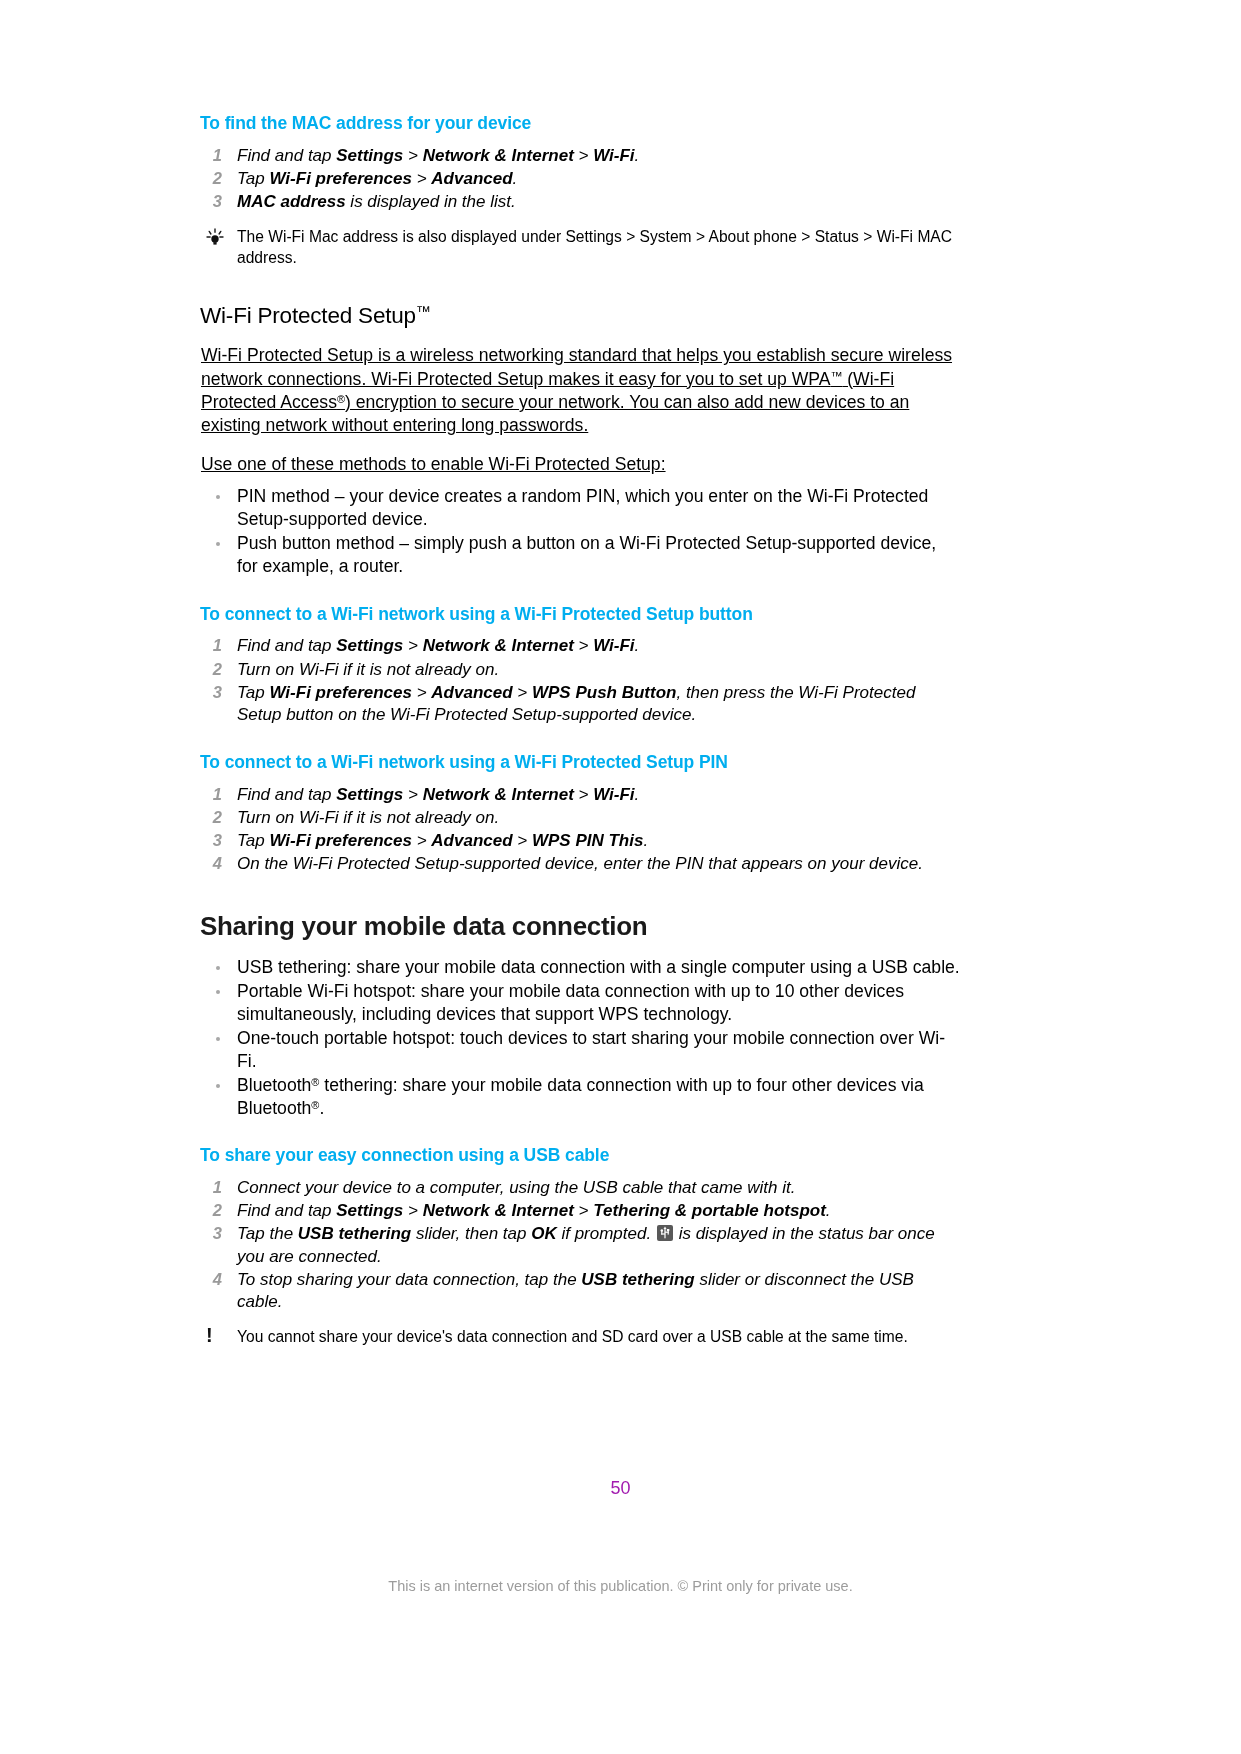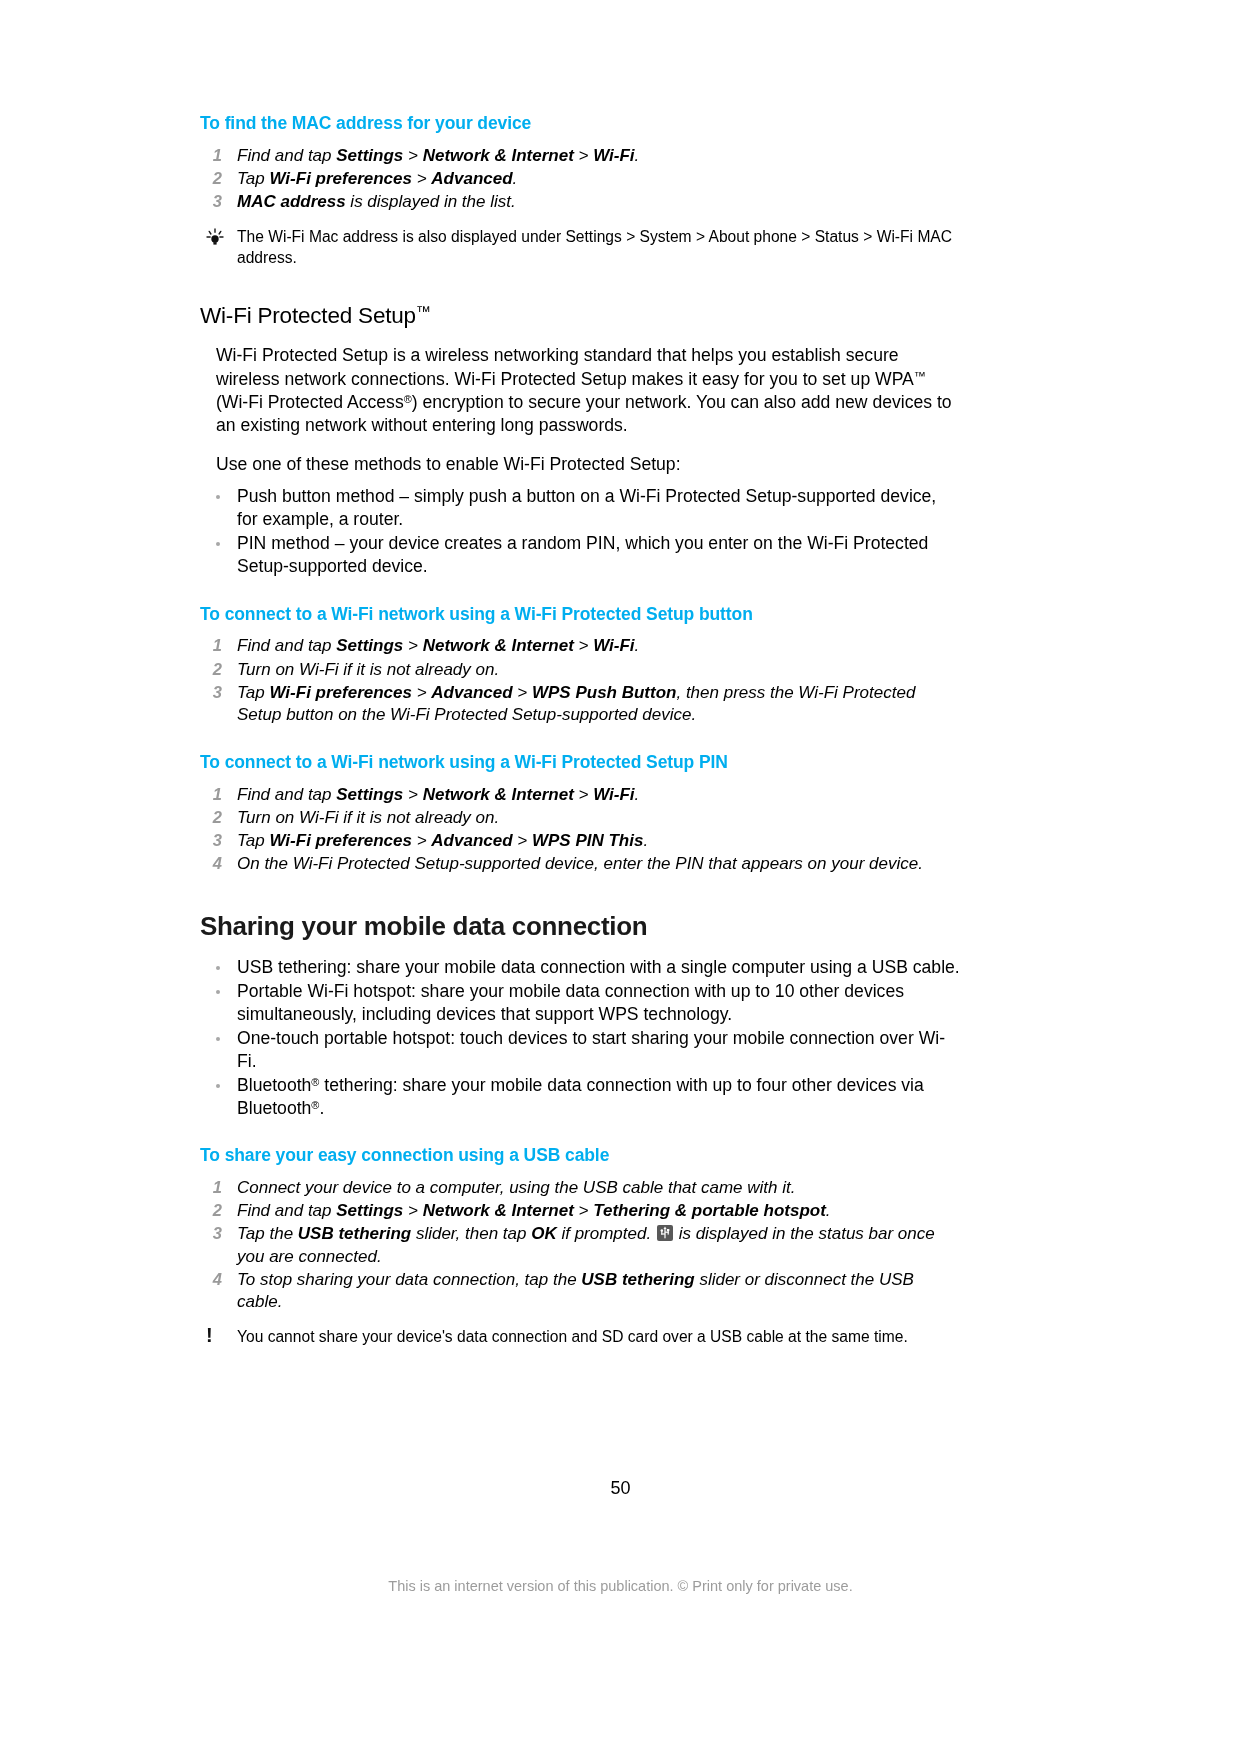--- a/index.html
+++ b/index.html
@@ -54,22 +54,23 @@
     font-size: 22.5px;
     line-height: 1.25;
     margin: 0 0 14px 0;
     letter-spacing: -0.2px;
   }
 
   
   p.body {
     font-size: 17.6px;
     line-height: 1.33;
-    margin: 0 0 15px 16px;
+    margin: 0 0 15px 1px;
     color: #000;
+    text-decoration: underline;
   }
   p.body.tight { margin-bottom: 9px; }
 
   
   ol.steps {
     list-style: none;
     margin: 0 0 0 0;
     padding: 0;
     counter-reset: stepc;
   }
@@ -166,21 +167,21 @@
   
   .gap-lg { height: 34px; }
   .gap-md { height: 24px; }
 
   
   .page-number {
     position: absolute;
     left: 0; right: 0;
     top: 1462px;
     text-align: center;
-    color: #000000;
+    color: #a21caf;
     font-size: 18px;
     font-weight: normal;
   }
   .footer-note {
     position: absolute;
     left: 0; right: 0;
     top: 1534px;
     text-align: center;
     color: #9c9c9c;
     font-size: 14.5px;
@@ -220,22 +221,22 @@
 
     <div class="gap-lg"></div>
 
     <h2 class="h2-black"><span>Wi-Fi Protected Setup</span><span class="tm">™</span></h2>
 
     <p class="body"><span>Wi-Fi Protected Setup is a wireless networking standard that helps you establish secure wireless network connections. Wi-Fi Protected Setup makes it easy for you to set up WPA</span><span class="tm">™</span><span> (Wi-Fi Protected Access</span><span class="sup">®</span><span>) encryption to secure your network. You can also add new devices to an existing network without entering long passwords.</span></p>
 
     <p class="body tight">Use one of these methods to enable Wi-Fi Protected Setup:</p>
 
     <ul class="bullets">
+      <li>PIN method – your device creates a random PIN, which you enter on the Wi-Fi Protected Setup-supported device.</li>
       <li>Push button method – simply push a button on a Wi-Fi Protected Setup-supported device, for example, a router.</li>
-      <li>PIN method – your device creates a random PIN, which you enter on the Wi-Fi Protected Setup-supported device.</li>
     </ul>
 
     <div class="gap-md"></div>
 
     <h3 class="h-blue">To connect to a Wi-Fi network using a Wi-Fi Protected Setup button</h3>
 
     <ol class="steps">
       <li><span>Find and tap </span><b>Settings</b><span> &gt; </span><b>Network &amp; Internet</b><span> &gt; </span><b>Wi-Fi</b><span>.</span></li>
       <li><span>Turn on Wi-Fi if it is not already on.</span></li>
       <li><span>Tap </span><b>Wi-Fi preferences</b><span> &gt; </span><b>Advanced</b><span> &gt; </span><b>WPS Push Button</b><span>, then press the Wi-Fi Protected Setup button on the Wi-Fi Protected Setup-supported device.</span></li>

